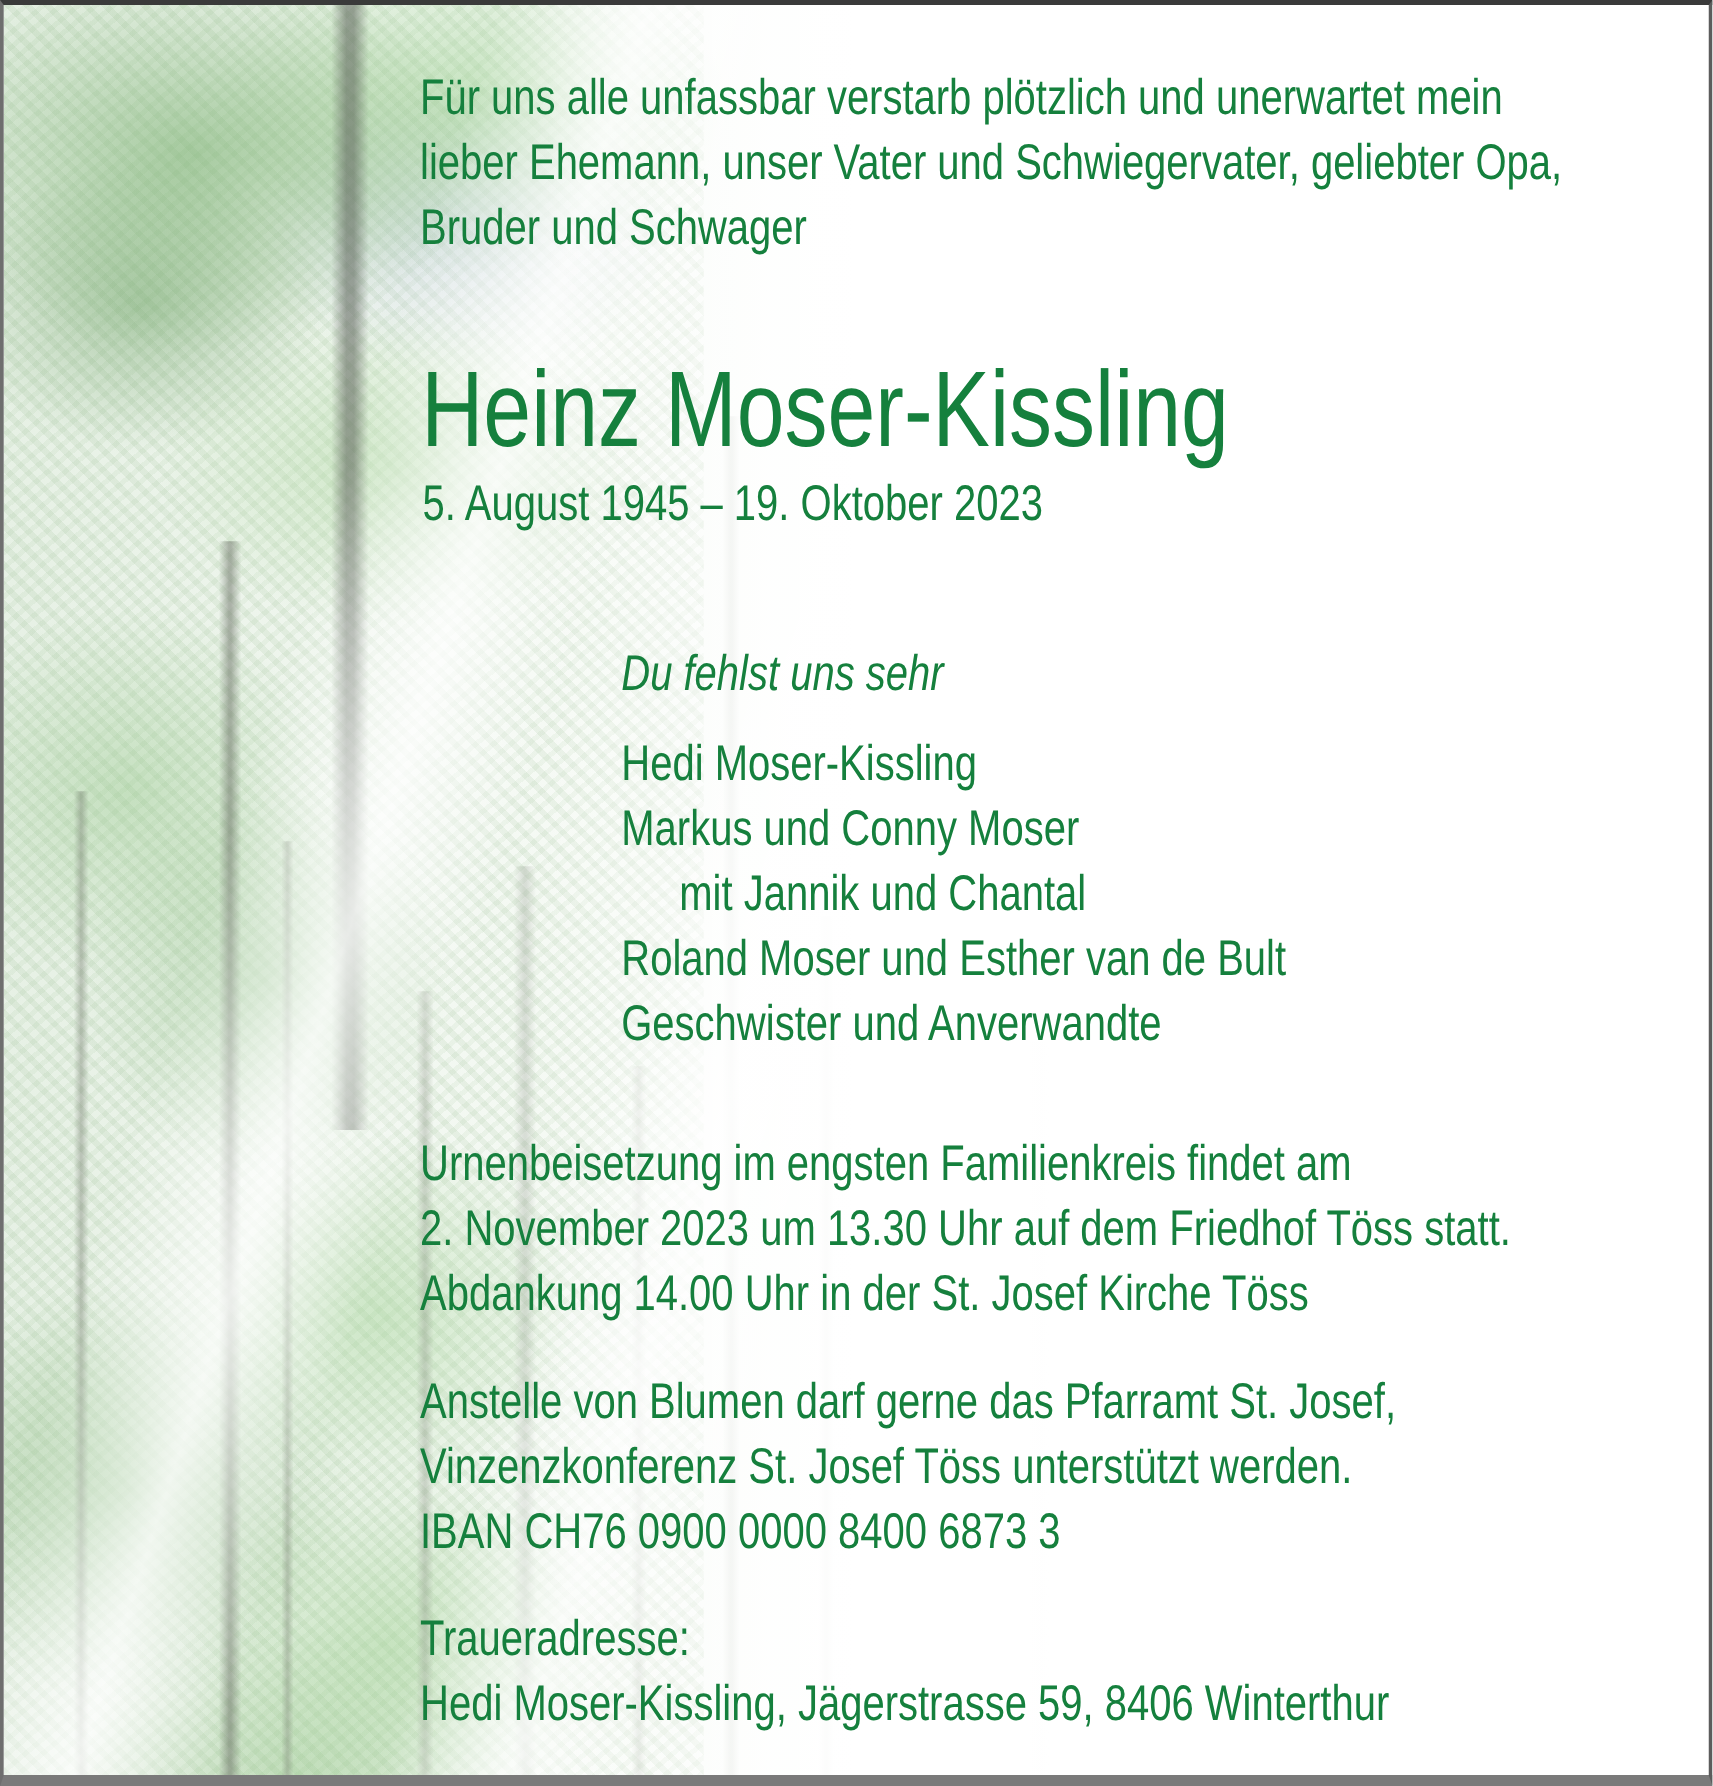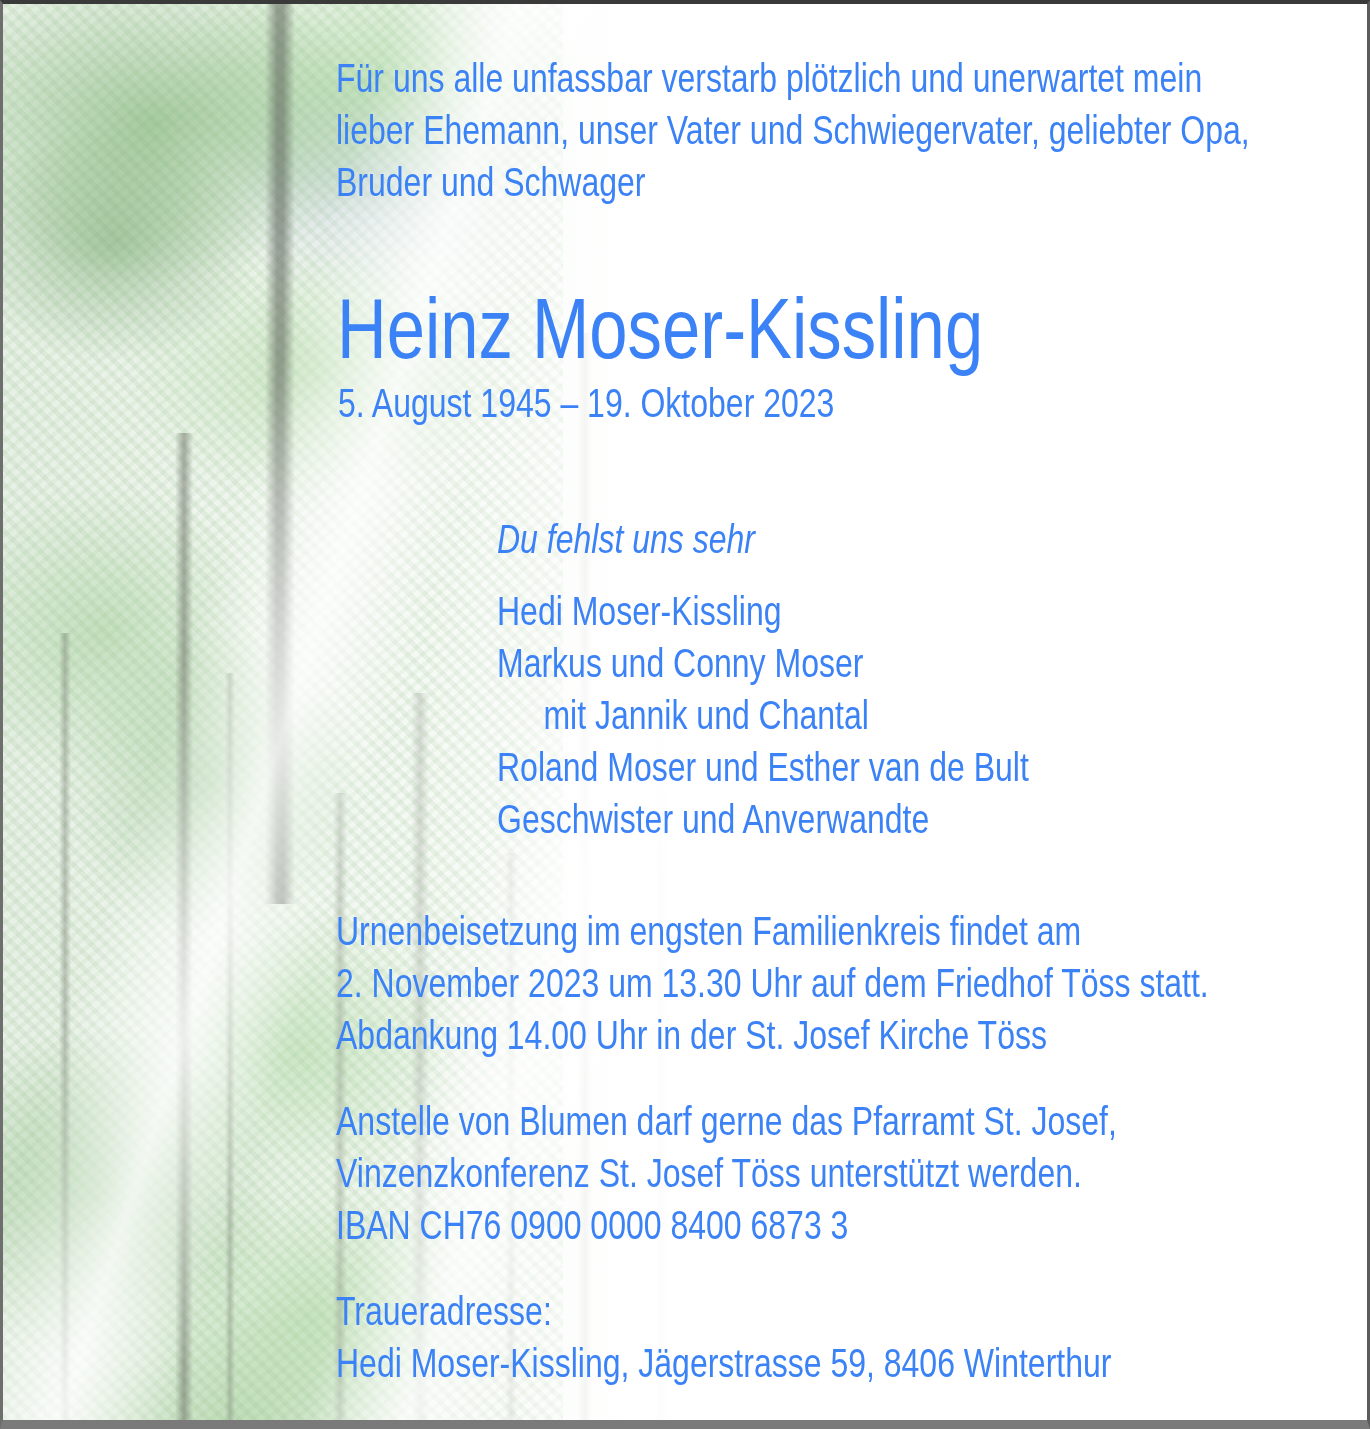--- a/index.html
+++ b/index.html
@@ -12,21 +12,21 @@
     width: 1370px;
     height: 1429px;
     box-sizing: border-box;
     background: #ffffff;
     border-top: 4px solid #3a3a3a;
     border-left: 3px solid #6e6e6e;
     border-right: 3px solid #5c5c5c;
     border-bottom: 9px solid #7a7a7a;
     overflow: hidden;
     font-family: "Liberation Sans", sans-serif;
-    color: #3b82f6;
+    color: #15803d;
   }
   
   .forest {
     position: absolute;
     left: 0; top: 0;
     width: 1060px;
     height: 100%;
     pointer-events: none;
     background-repeat: no-repeat;
     background-image:

